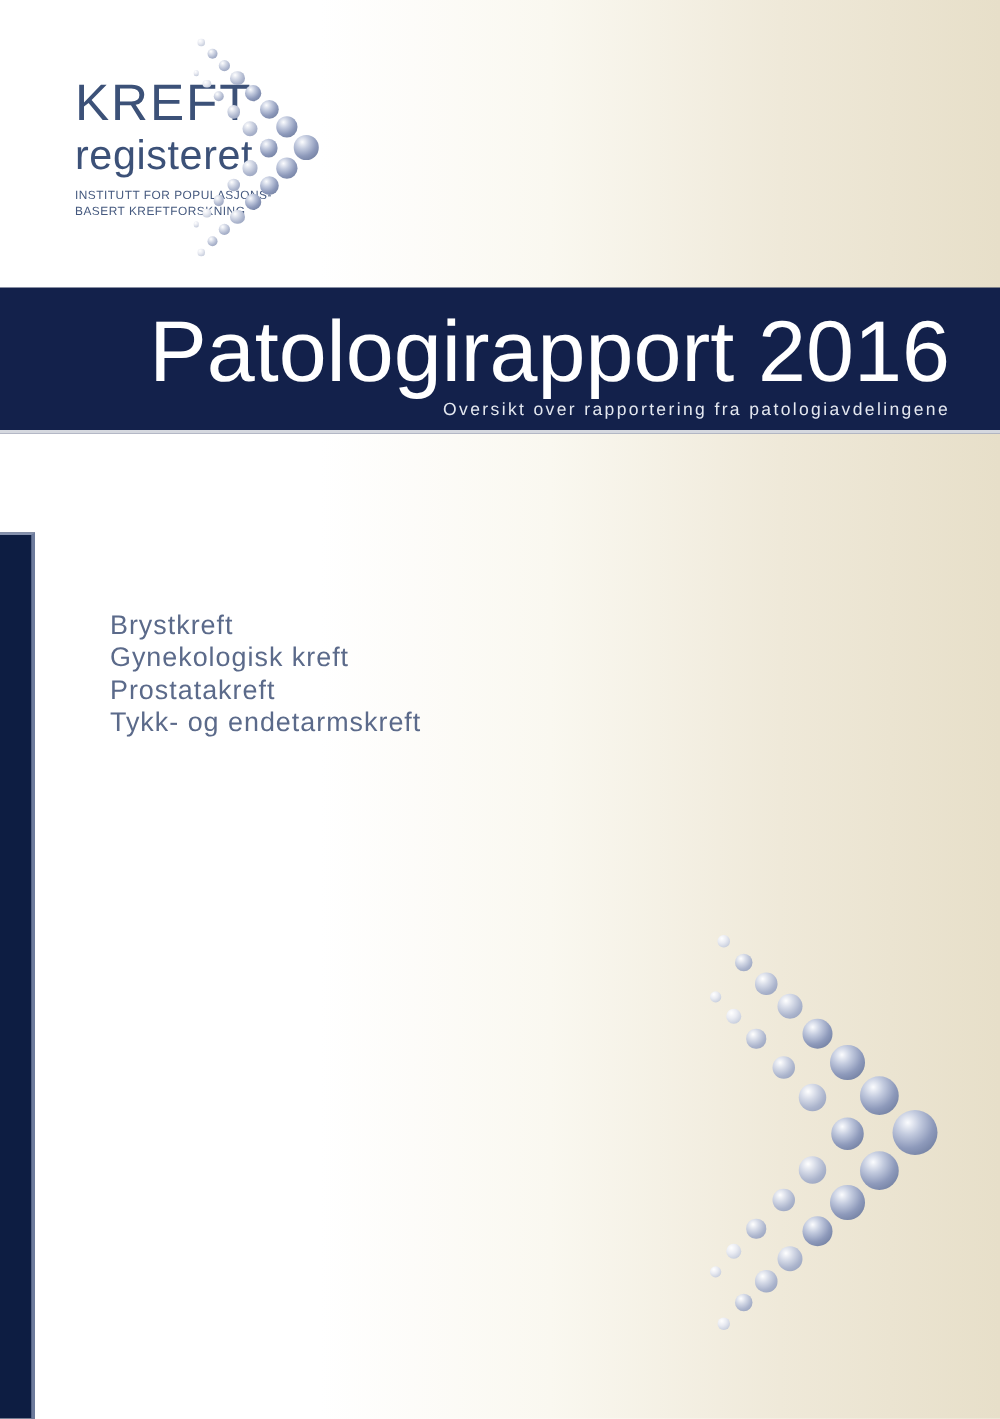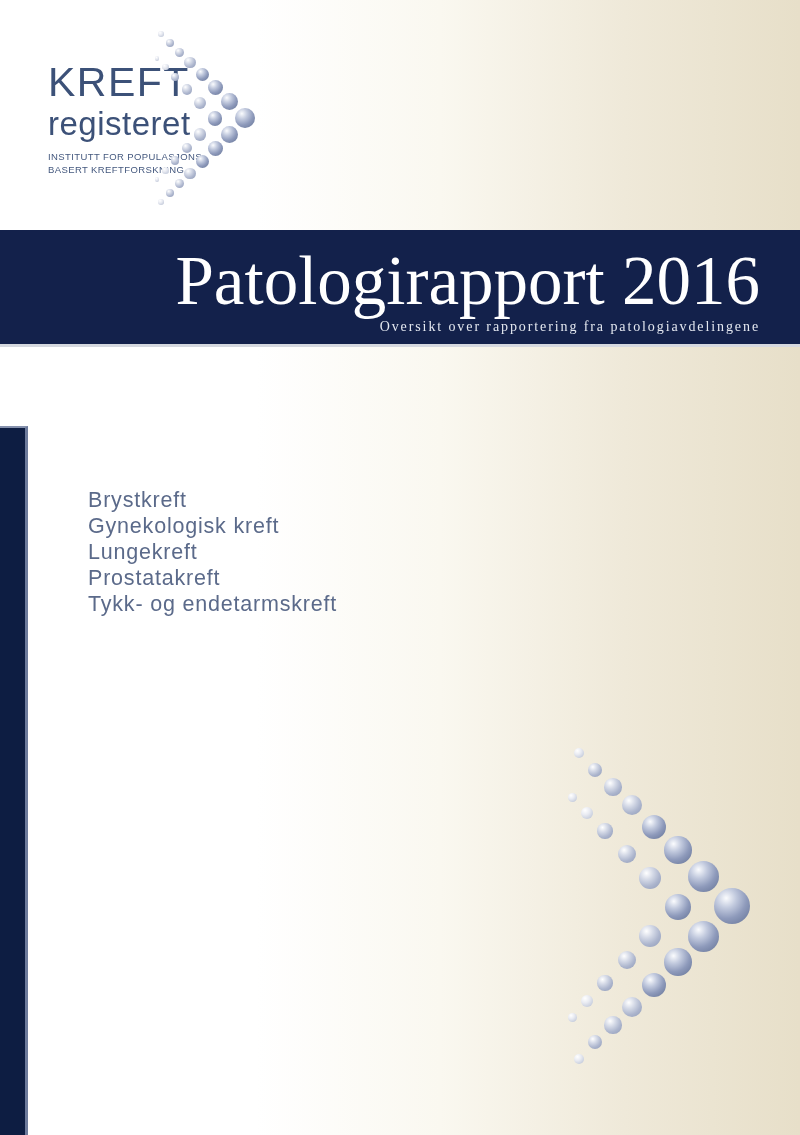--- a/index.html
+++ b/index.html
@@ -8,21 +8,21 @@
 
   .page {
     position: relative;
     width: 800px; height: 1135px;
     background: linear-gradient(to right,
       #ffffff 0%, #ffffff 32%, #faf8f0 55%, #efe9d9 78%, #e7dfc9 100%);
     overflow: hidden;
   }
 
   
-  .logo-block { position: absolute; left: 48px; top: 62px; }
+  .logo-block { position: absolute; left: 60px; top: 62px; }
   .logo-kreft {
     font-size: 41px; font-weight: 300; letter-spacing: 1.5px;
     color: #3c5178; line-height: 1.0;
   }
   .logo-registeret {
     font-size: 33px; font-weight: 300; letter-spacing: 0.5px;
     color: #3c5178; line-height: 1.0; margin-top: 4px;
   }
   .logo-tagline {
     margin-top: 11px;
@@ -36,21 +36,20 @@
 
   
   .banner {
     position: absolute; left: 0; top: 230px;
     width: 800px; height: 117px;
     background: #13214b;
     border-bottom: 3px solid #d5d8df;
     display: flex; flex-direction: column;
     align-items: flex-end; justify-content: flex-end;
     padding: 0 40px 9px 0;
-    font-family: Liberation Serif, serif;
   }
   .banner-title {
     color: #ffffff; font-size: 69px; font-weight: 300;
     line-height: 1.0; letter-spacing: 0px; white-space: nowrap;
   }
   .banner-subtitle {
     color: #e4e8f0; font-size: 14px; font-weight: 300;
     letter-spacing: 1.9px; margin-top: 3px; white-space: nowrap;
   }
 
@@ -125,21 +124,20 @@
     <h1 class="banner-title">Patologirapport 2016</h1>
     <div class="banner-subtitle">Oversikt over rapportering fra patologiavdelingene</div>
   </section>
 
   <div class="left-bar"></div>
 
   <main class="content">
     <div class="registries">
         <div class="reg-item">Brystkreft</div>
         <div class="reg-item">Gynekologisk kreft</div>
-        <div class="reg-item">Lungekreft</div>
         <div class="reg-item">Prostatakreft</div>
         <div class="reg-item">Tykk- og endetarmskreft</div>
       </div>
   </main>
 
   <div class="big-chevron" id="big-chevron">
       <div class="sphere" style="left: 174px; top: 158px; width: 36px; height: 36px; z-index: 18; background: radial-gradient(circle at 34% 28%, rgb(251, 252, 254) 0%, rgb(194, 202, 222) 28%, rgb(142, 154, 187) 58%, rgb(110, 124, 158) 88%, rgb(102, 115, 154) 100%);"></div>
       <div class="sphere" style="left: 147.5px; top: 130.5px; width: 31px; height: 31px; z-index: 16; background: radial-gradient(circle at 34% 28%, rgb(251, 252, 254) 0%, rgb(194, 202, 222) 28%, rgb(142, 154, 187) 58%, rgb(110, 124, 158) 88%, rgb(102, 115, 154) 100%);"></div>
       <div class="sphere" style="left: 147.5px; top: 190.5px; width: 31px; height: 31px; z-index: 16; background: radial-gradient(circle at 34% 28%, rgb(251, 252, 254) 0%, rgb(194, 202, 222) 28%, rgb(142, 154, 187) 58%, rgb(110, 124, 158) 88%, rgb(102, 115, 154) 100%);"></div>
       <div class="sphere" style="left: 124.2px; top: 106.2px; width: 27.6px; height: 27.6px; z-index: 14; background: radial-gradient(circle at 34% 28%, rgb(251, 252, 254) 0%, rgb(194, 202, 222) 28%, rgb(142, 154, 187) 58%, rgb(110, 124, 158) 88%, rgb(102, 115, 154) 100%);"></div>

